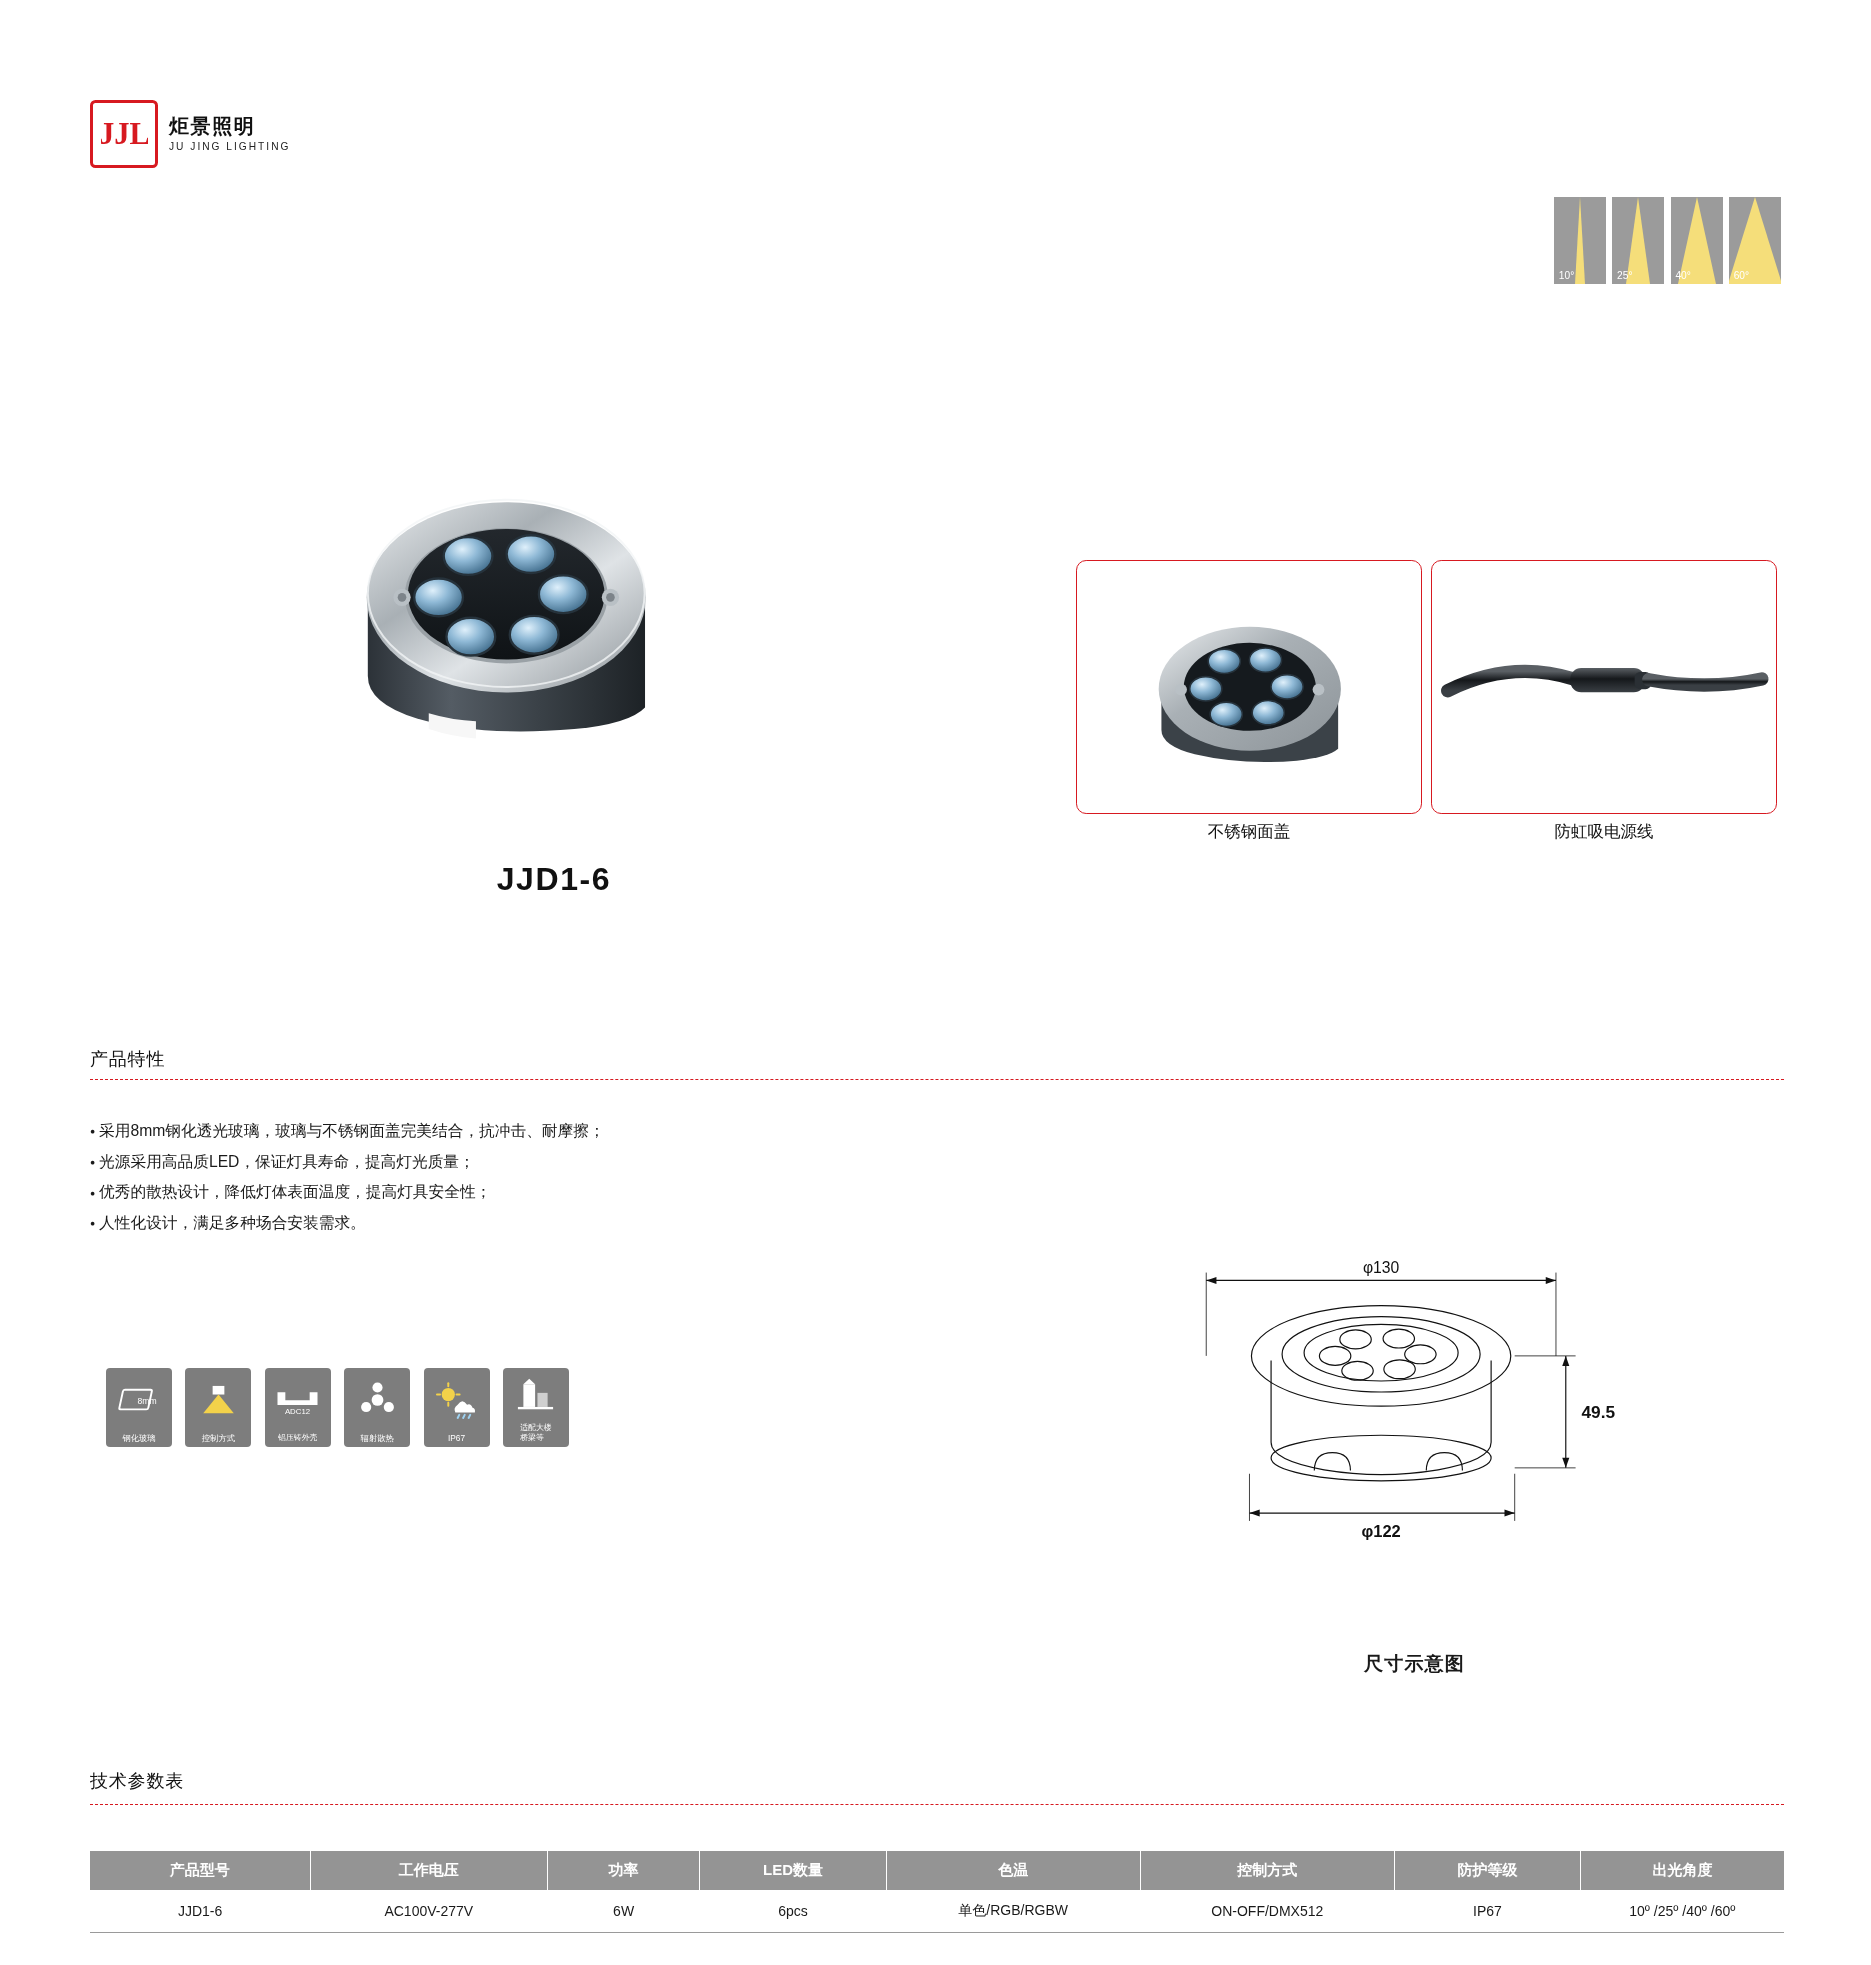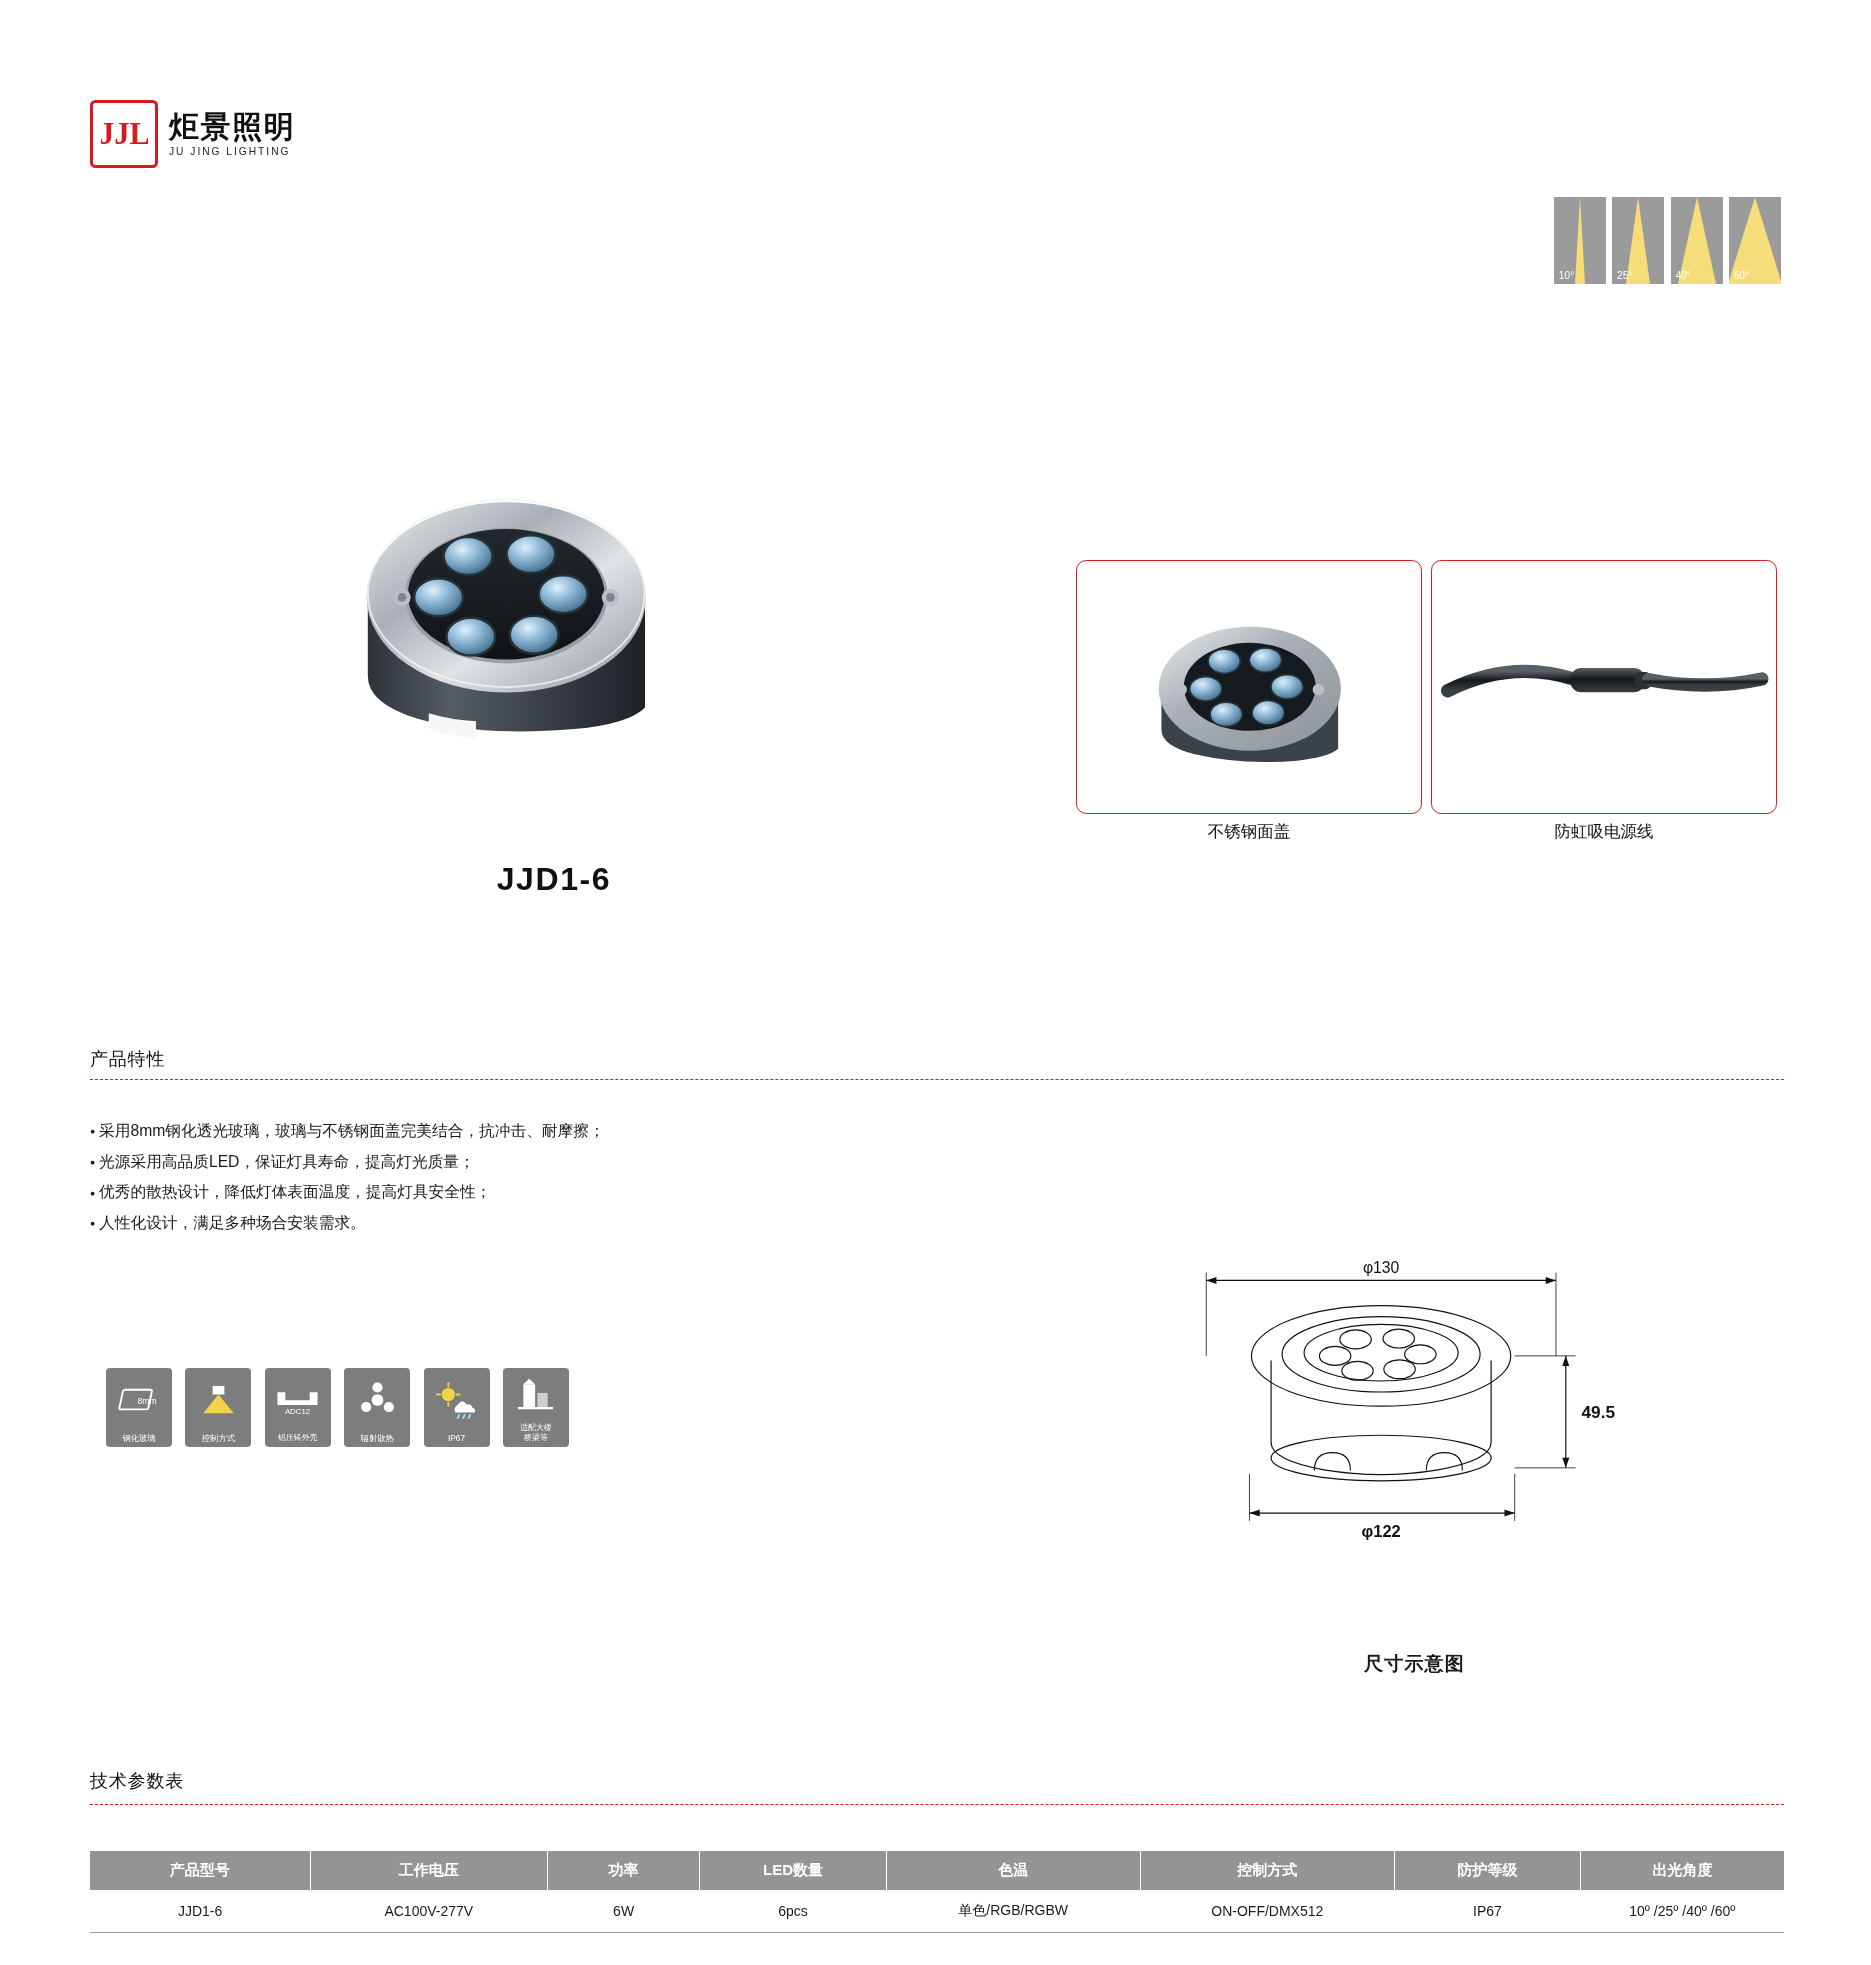--- a/index.html
+++ b/index.html
@@ -14,21 +14,21 @@
 
   
   .logo-block { position:absolute; left:90px; top:100px; display:flex; align-items:center; }
   .logo-mark {
     width:68px; height:68px; border:3.5px solid #d71920; border-radius:5.5px;
     display:flex; align-items:center; justify-content:center;
     box-sizing:border-box; background:#fff;
   }
   .logo-mark svg { display:block; }
   .logo-text { margin-left:11px; }
-  .logo-cn { font-size:30px; font-weight:bold; letter-spacing:1.6px; color:#111; line-height:1.05; }
+  .logo-cn { font-size:20px; font-weight:bold; letter-spacing:1.6px; color:#111; line-height:1.05; }
   .logo-en { font-size:10.2px; letter-spacing:2px; color:#222; margin-top:3.9px; }
 
   
   .beams { position:absolute; right:91px; top:197px; display:flex; gap:6.3px; }
   .beam { width:52px; height:87px; background:#9b9b9b; position:relative; overflow:hidden; }
   .beam .cone { position:absolute; top:0; left:50%; transform:translateX(-50%); width:0; height:0; border-style:solid; }
   .beam .lbl { position:absolute; left:4.7px; bottom:3.1px; color:#fff; font-size:10.2px; }
 
   
   .hero { position:absolute; left:299px; top:377px; width:464px; height:421px; }
@@ -63,21 +63,21 @@
   .features li::before { content:"\25CF"; font-size:8.6px; vertical-align:middle; margin-right:3.9px; color:#1a1a1a; }
 
   
   .icon-strip { position:absolute; left:106px; top:1368px; display:flex; gap:13.4px; }
   .ico {
     width:66px; height:79px; background:#7d7d7d; border-radius:4px;
     display:flex; flex-direction:column; align-items:center; justify-content:flex-end;
     color:#fff; box-sizing:border-box; padding-bottom:3.9px;
   }
   .ico .glyph { flex:1; display:flex; align-items:center; justify-content:center; width:100%; }
-  .ico .txt { font-size:8.3px; line-height:1.25; text-align:center; }
+  .ico .txt { font-size:8.3px; line-height:1.25; }
   .ico .txt.two { font-size:7.9px; }
 
   
   .dimbox { position:absolute; left:1159px; top:1238px; width:511px; height:389px; }
   .dim-cap { position:absolute; left:1159px; top:1651px; width:511px; text-align:center;
              font-size:19px; font-weight:bold; letter-spacing:1.2px; }
 
   
   .table-wrap { position:absolute; left:90px; top:1851px; width:1694px; }
   table.spec { border-collapse:collapse; width:100%; }

